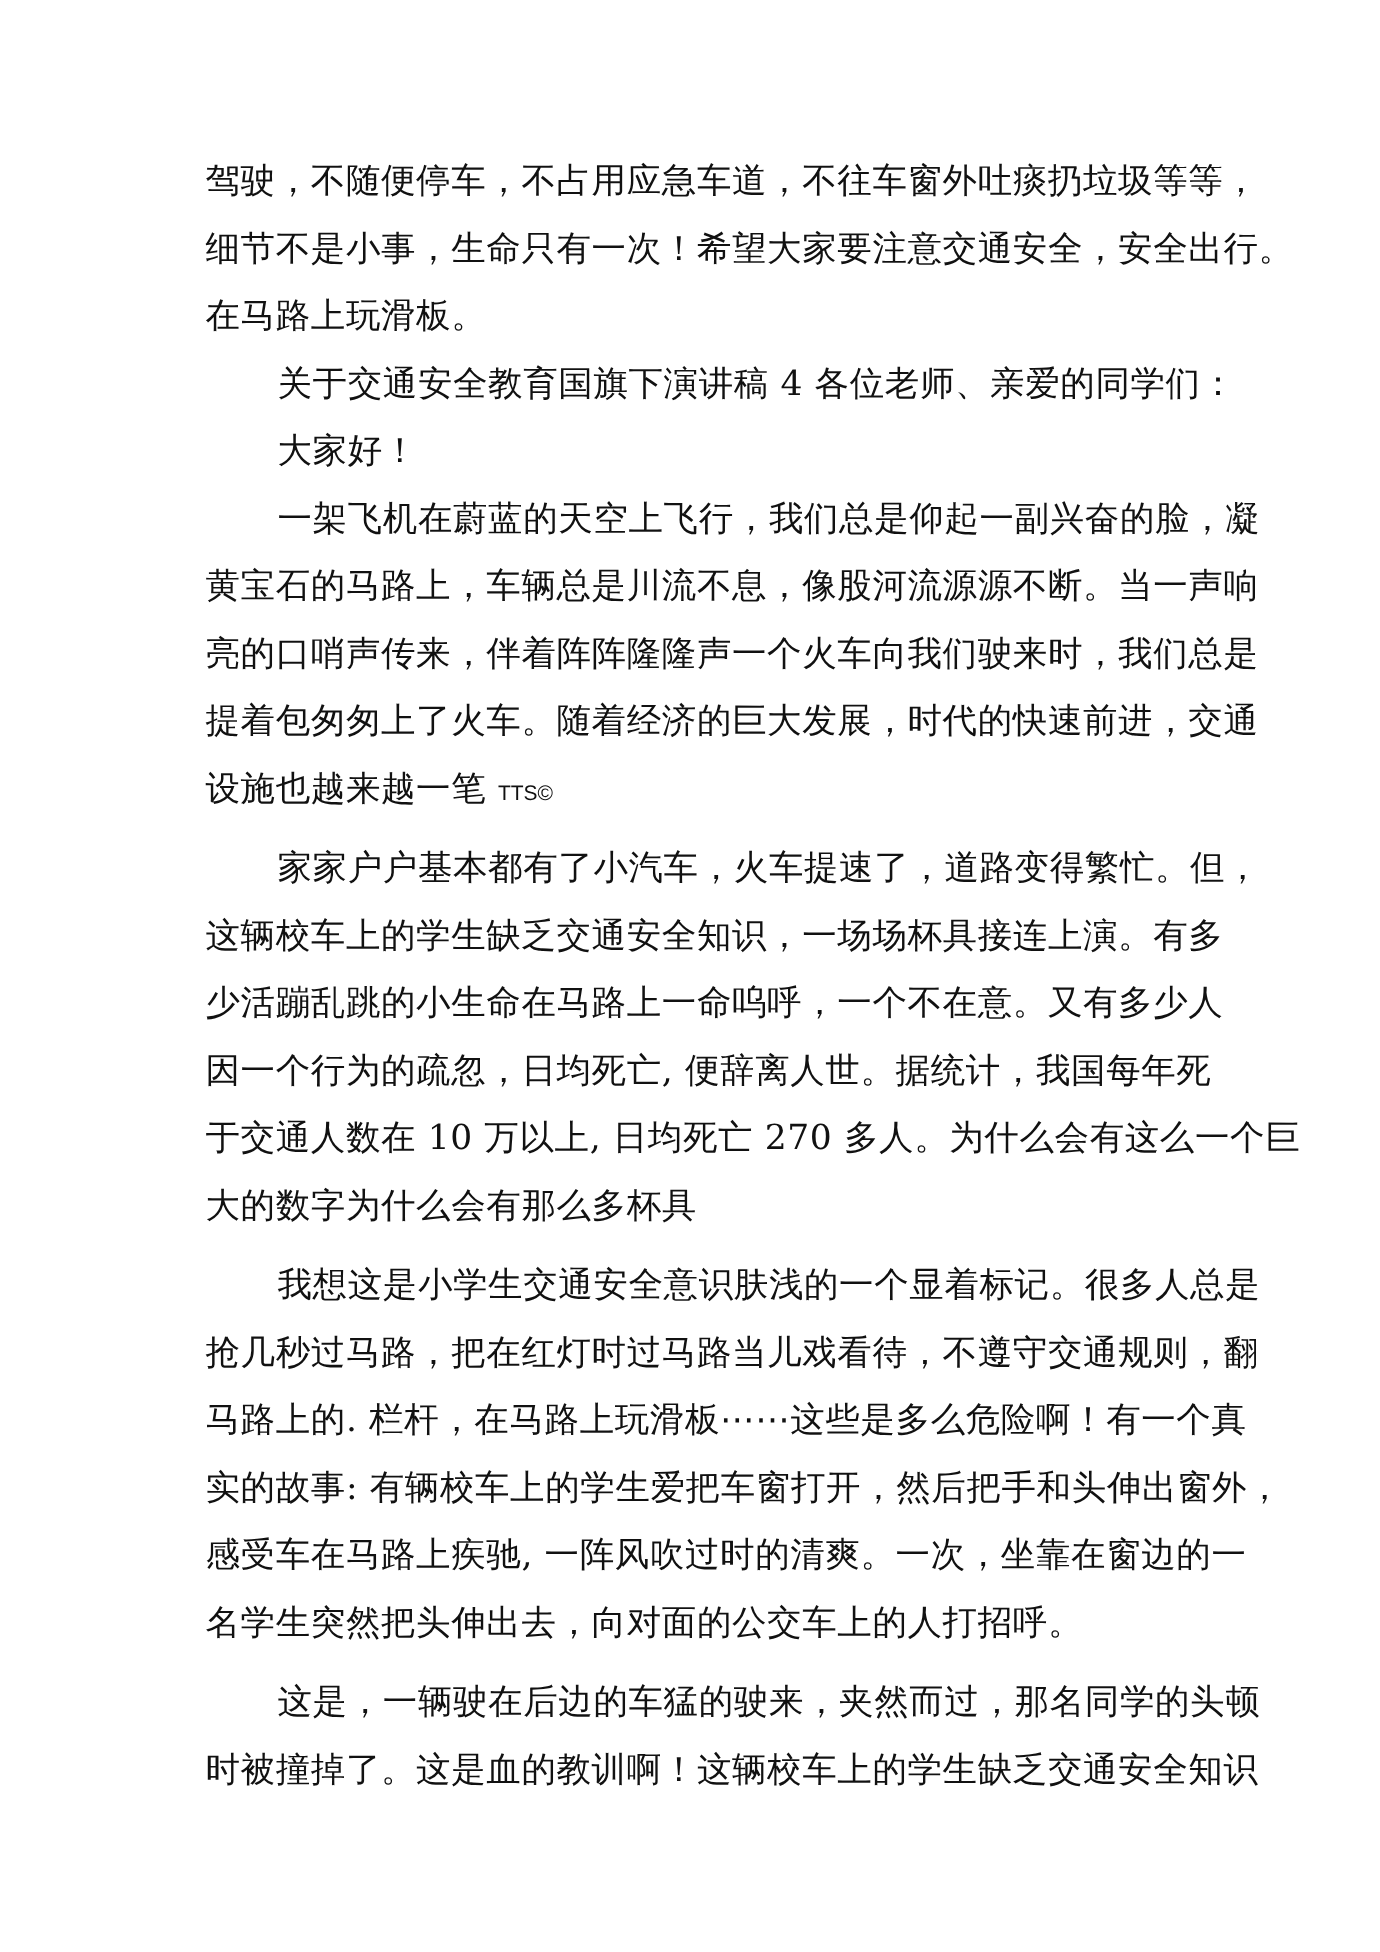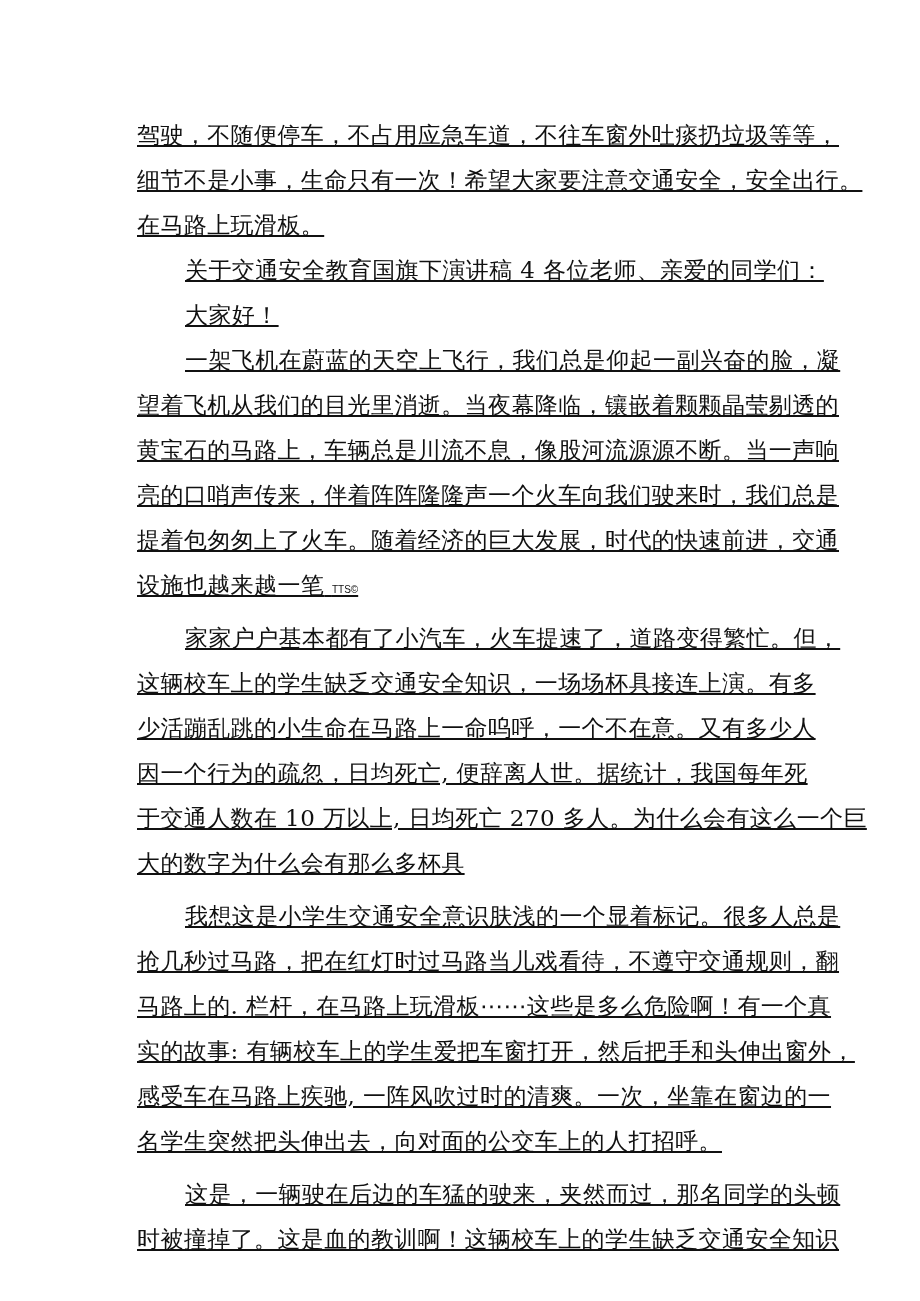--- a/index.html
+++ b/index.html
@@ -11,36 +11,35 @@
       width: 920px;
       height: 1301px;
       position: relative;
       overflow: hidden;
       font-family: "DejaVu Serif", "Liberation Serif", serif;
       color: #111111;
     }
     .page {
       position: absolute;
       left: 137px;
-      top: 113px;
+      top: 99px;
       width: 652px;
-      text-decoration: underline;
     }
     .line {
       height: 45px;
       line-height: 45px;
       font-size: 23px;
       white-space: nowrap;
       letter-spacing: 0.4px;
     }
     .indent { padding-left: 48px; }
     .gap { height: 8px; }
     .small-latin {
       font-family: "Liberation Sans", sans-serif;
-      font-size: 10px;
+      font-size: 14px;
       letter-spacing: 0;
     }
   </style>
 </head>
 <body>
 
 <div class="page">
 
   <div>
     <div class="line">驾驶，不随便停车，不占用应急车道，不往车窗外吐痰扔垃圾等等，</div>
@@ -51,21 +50,20 @@
   <div>
     <div class="line indent">关于交通安全教育国旗下演讲稿 4 各位老师、亲爱的同学们：</div>
   </div>
 
   <div>
     <div class="line indent">大家好！</div>
   </div>
 
   <div>
     <div class="line indent">一架飞机在蔚蓝的天空上飞行，我们总是仰起一副兴奋的脸，凝</div>
-    <div class="line">望着飞机从我们的目光里消逝。当夜幕降临，镶嵌着颗颗晶莹剔透的</div>
     <div class="line">黄宝石的马路上，车辆总是川流不息，像股河流源源不断。当一声响</div>
     <div class="line">亮的口哨声传来，伴着阵阵隆隆声一个火车向我们驶来时，我们总是</div>
     <div class="line">提着包匆匆上了火车。随着经济的巨大发展，时代的快速前进，交通</div>
     <div class="line"><span>设施也越来越一笔</span> <span class="small-latin">TTS©</span></div>
   </div>
 
   <div class="gap"></div>
 
   <div>
     <div class="line indent">家家户户基本都有了小汽车，火车提速了，道路变得繁忙。但，</div>

